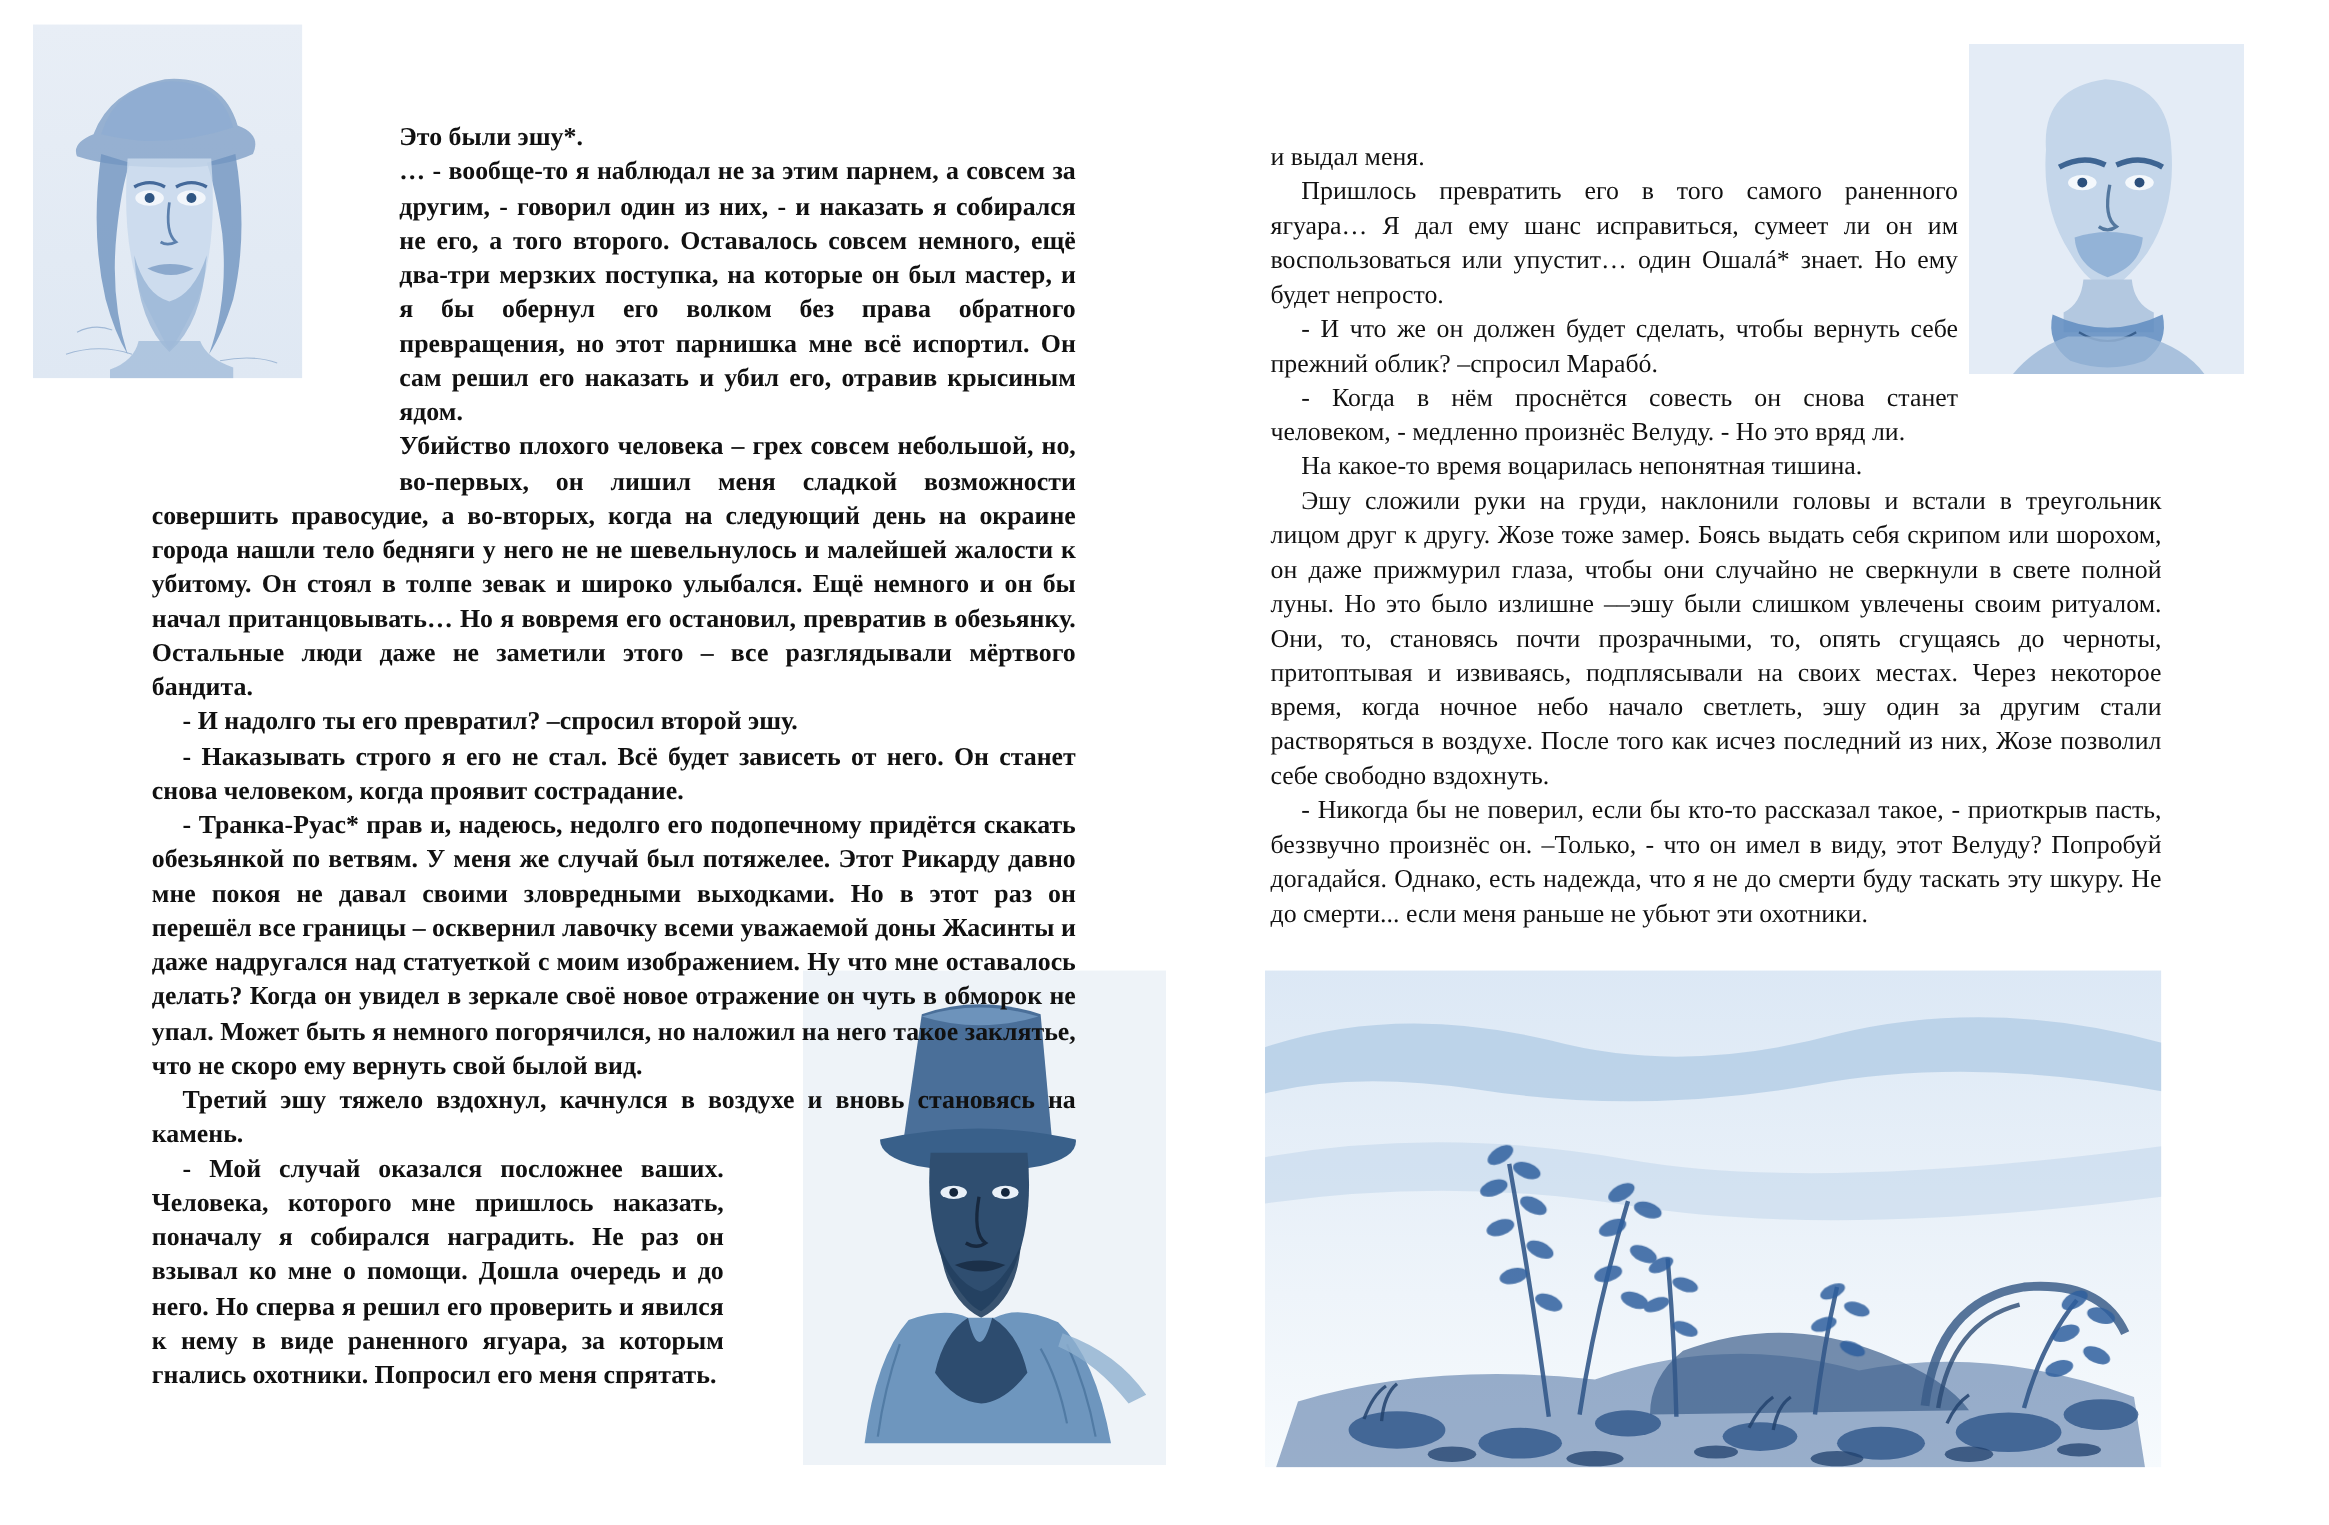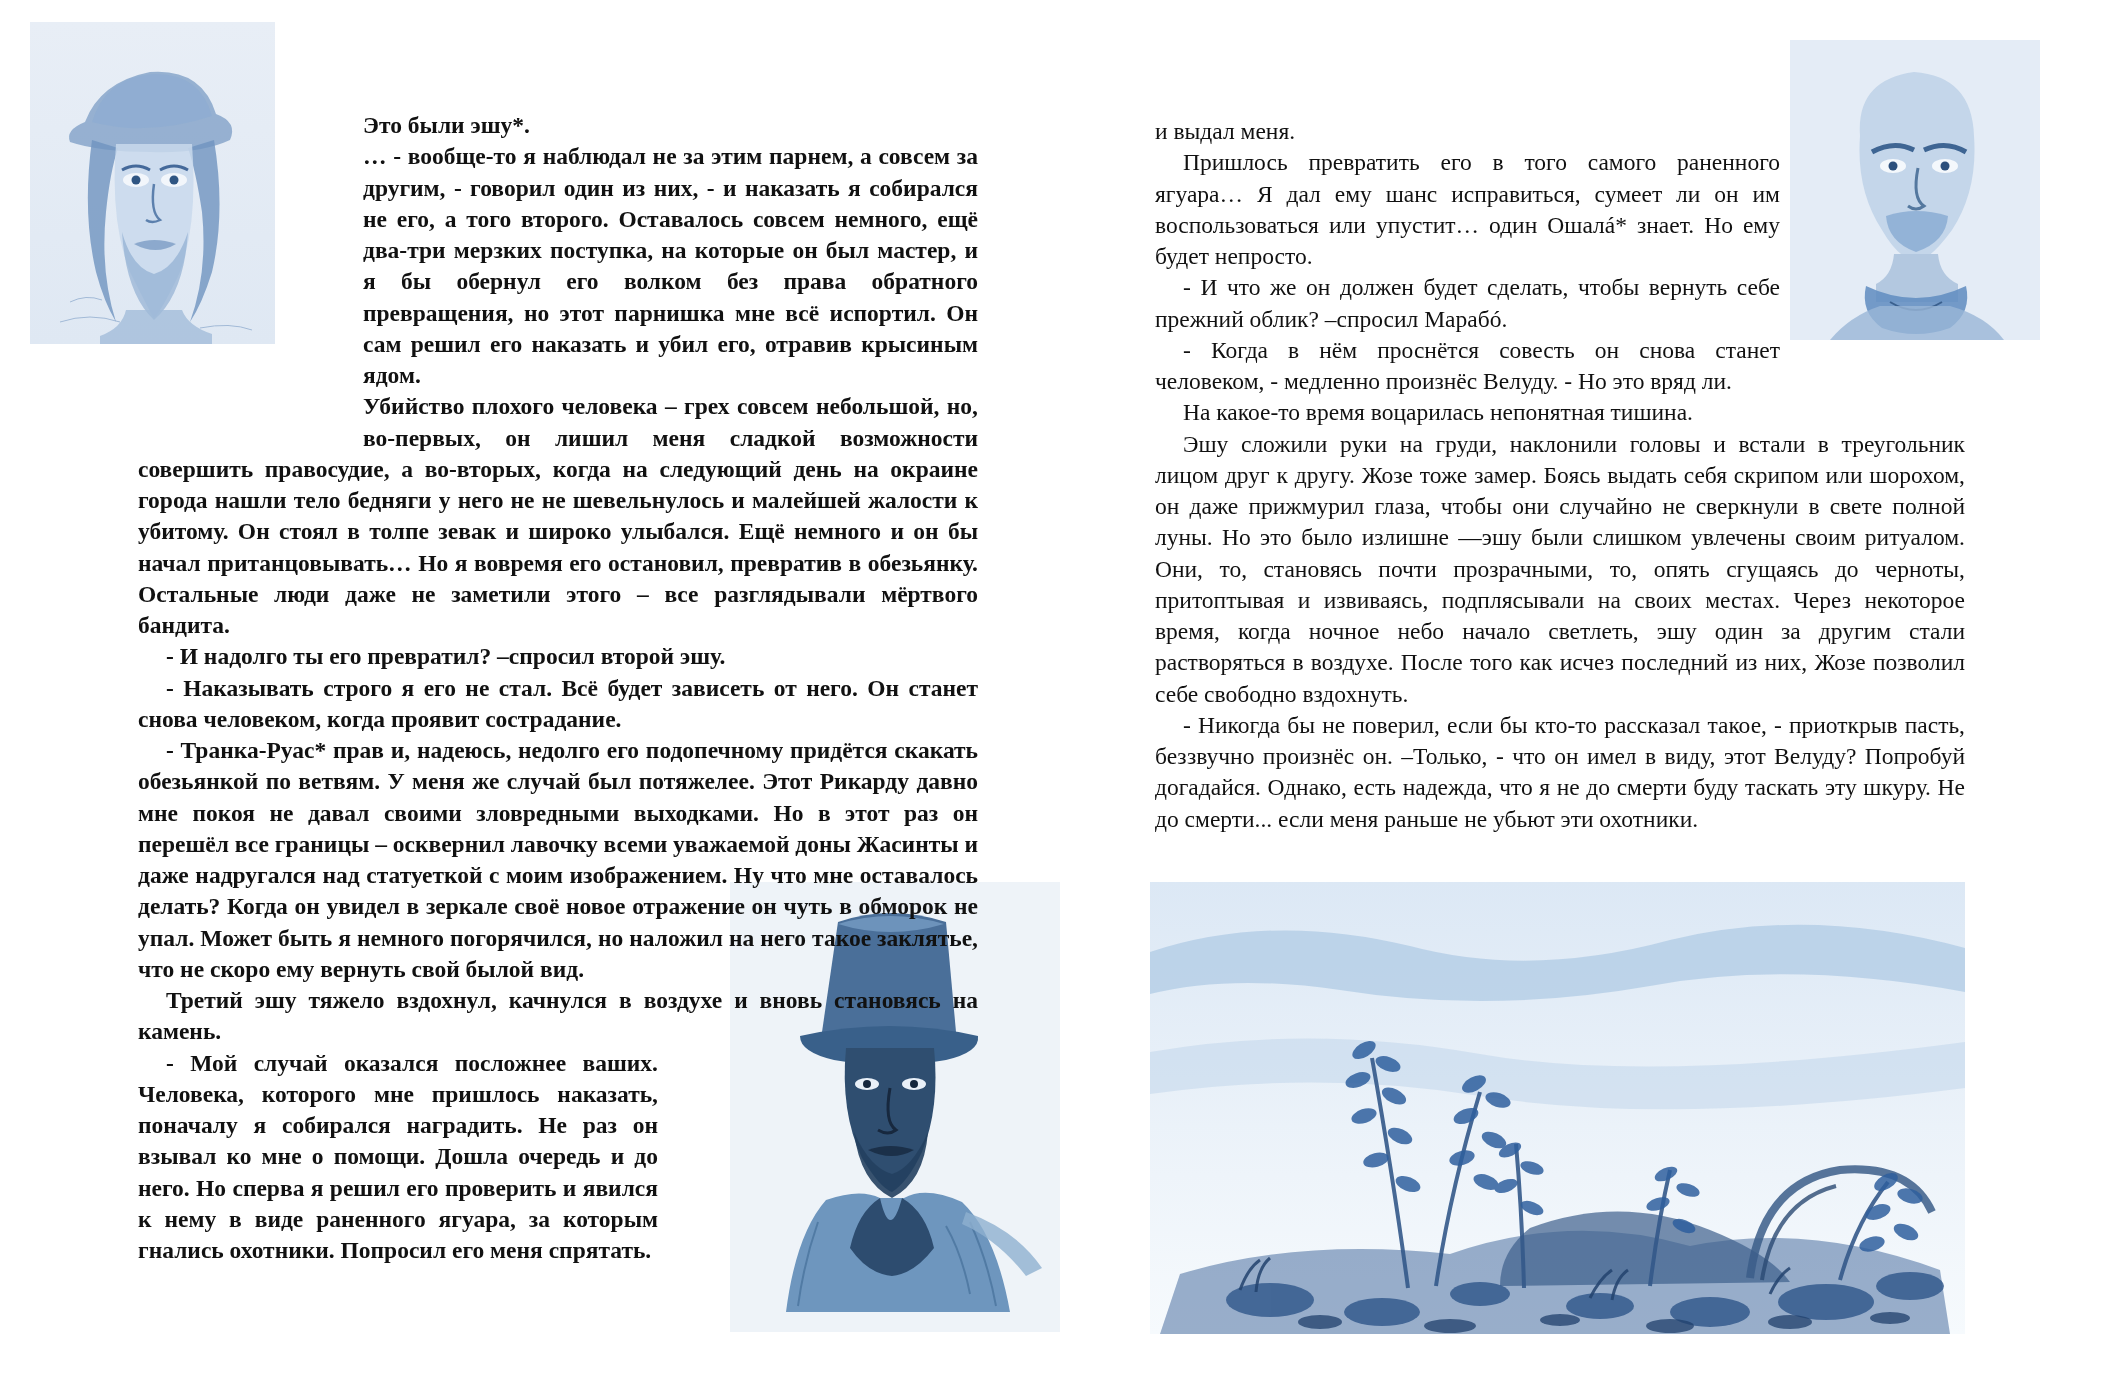--- a/index.html
+++ b/index.html
@@ -26,21 +26,21 @@
   .col-left {
     position: absolute;
     left: 138px;
     top: 110px;
     width: 840px;
     font-weight: bold;
   }
   .col-right {
     position: absolute;
     left: 1155px;
-    top: 116px;
+    top: 128px;
     width: 810px;
   }
 
   p {
     margin: 0;
     text-align: justify;
     font-size: 23.5px;
     line-height: 1.33;
     text-indent: 0;
   }

